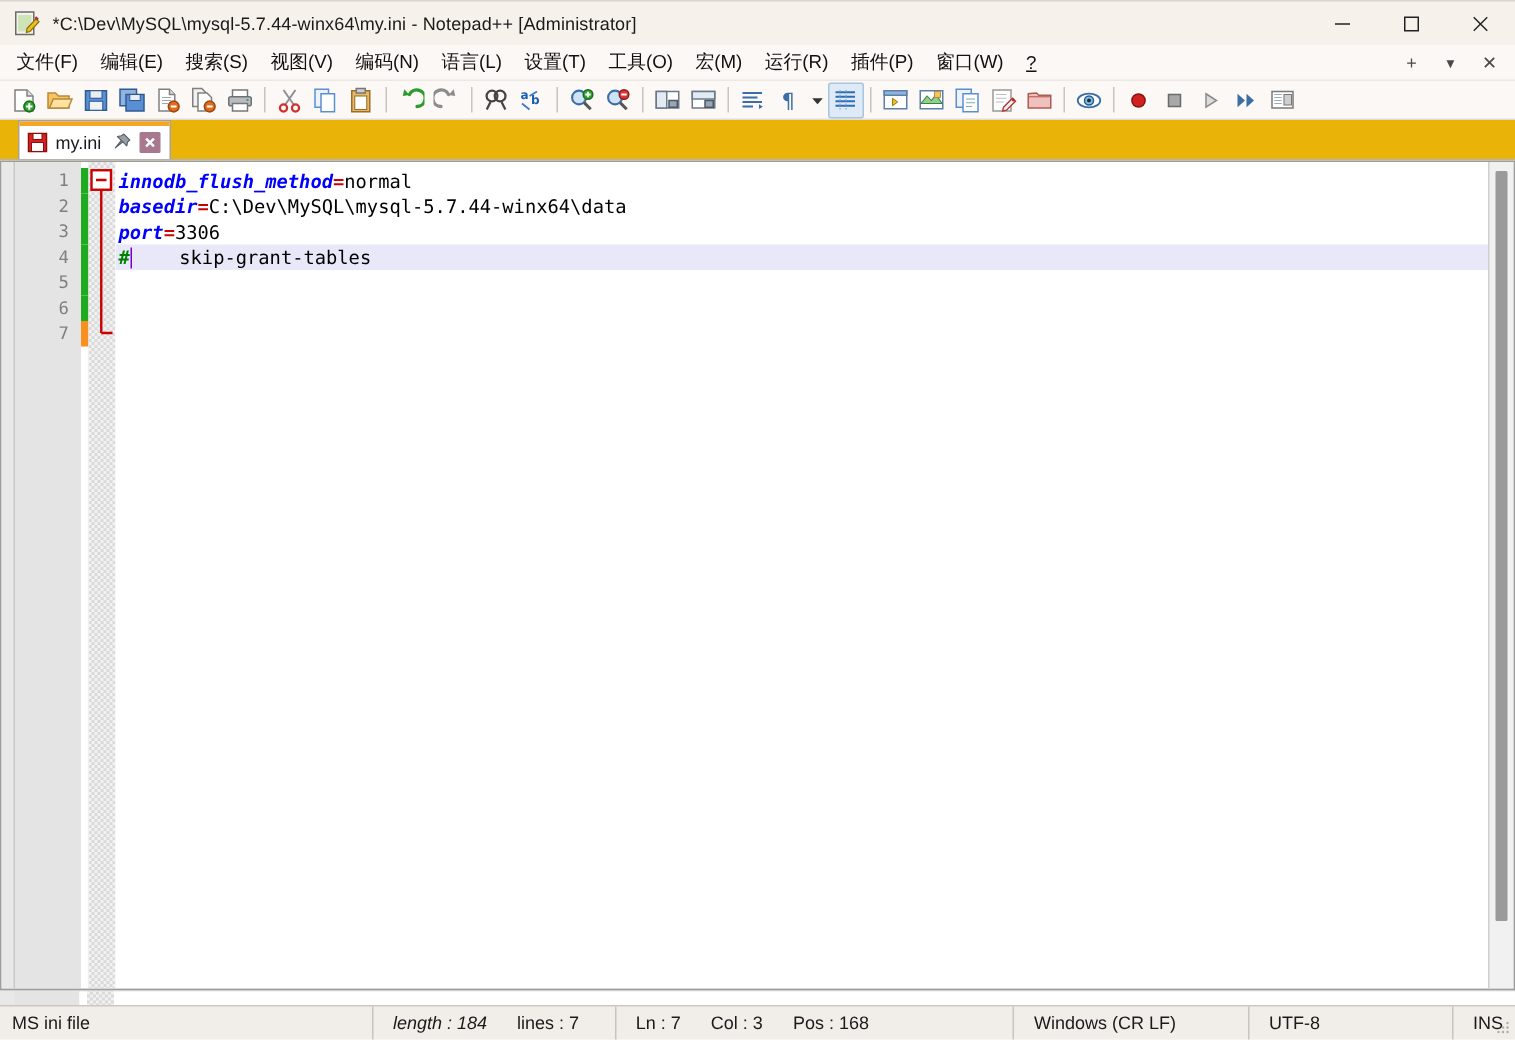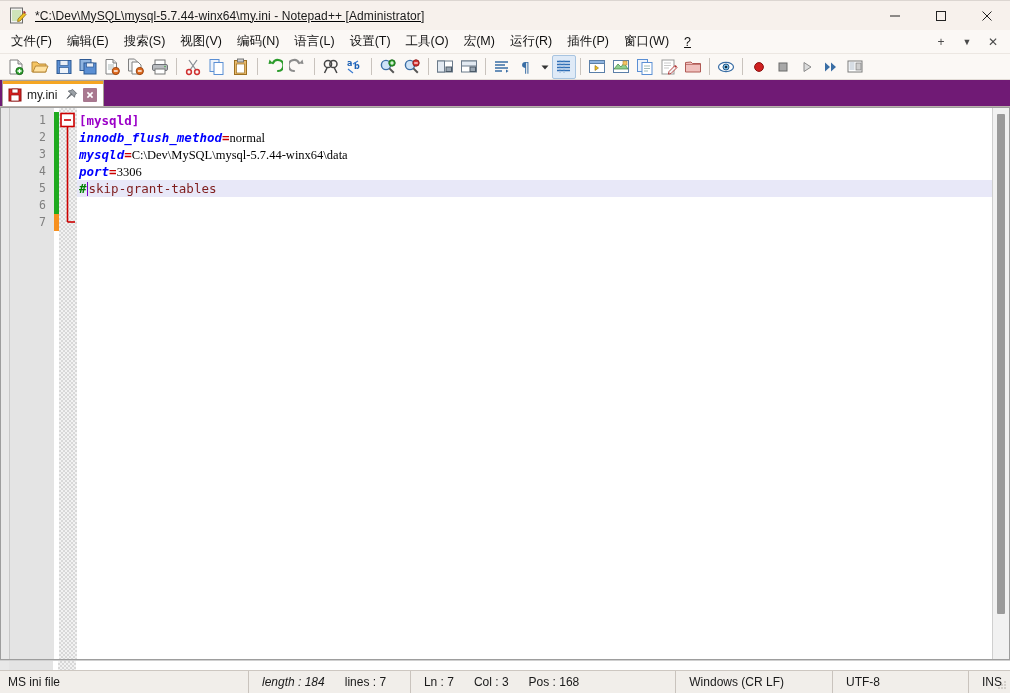--- a/index.html
+++ b/index.html
@@ -20,21 +20,20 @@
     flex-direction: column;
   }
 
   
   .titlebar {
     height: 30px; flex: 0 0 30px;
     display: flex; align-items: center;
     background: #f7f1ec;
     border-top: 1px solid #dcd6d1;
     position: relative;
-    text-decoration: underline;
   }
   .title-icon {
     width: 18px; height: 18px;
     margin-left: 9px; margin-right: 8px;
     flex: 0 0 18px;
     position: relative;
   }
   .title-text {
     font-size: 12px; color: #1a1a1a;
     white-space: nowrap;
@@ -83,24 +82,24 @@
     border-bottom: 1px solid #e2dcd6;
   }
   .tb { width: 24px; height: 24px; display:flex; align-items:center; justify-content:center; position: relative; }
   .tb svg { display:block; }
   .tb.sel { background: #dfeaf7; border: 1px solid #a8c4e0; border-radius: 2px; }
   .tb-sep { width: 1px; height: 17px; background: #c9c3bd; margin: 0 4px; }
 
   
   .tabbar {
     height: 27px; flex: 0 0 27px;
-    background: #701a75;
+    background: #eab308;
     display: flex; align-items: flex-end;
     border-bottom: 1px solid #b9b2ab;
-    padding-left: 2px;
+    padding-left: 12px;
   }
   .tab {
     height: 26px;
     background: #ffffff;
     border: 1px solid #a8a199;
     border-bottom: none;
     display: flex; align-items: center;
     padding: 0 6px 0 5px;
     position: relative;
     margin-top: 1px;
@@ -170,23 +169,23 @@
     font-family: "DejaVu Sans Mono", monospace;
     font-size: 12.5px;
     white-space: pre;
     padding-left: 2px;
     color: #000;
   }
   .cl.active { background: #e8e8f8; }
   .k-section { color: #9b00c8; font-weight: bold; }
   .k-key { color: #0000ff; font-style: italic; font-weight: bold; }
   .k-eq  { color: #cc0000; font-weight: bold; }
-  .k-val { color: #000000; font-family: Liberation Serif, serif; }
+  .k-val { color: #000000; }
   .k-hash { color: #008000; font-weight: bold; }
-  .k-comment { color: #7f1d1d; }
+  .k-comment { color: #000000; margin-left: 31px; }
   .caret {
     display: inline-block;
     width: 0; border-left: 1.5px solid #7a00cc;
     height: 14px; vertical-align: -3px;
     margin: 0 1px 0 0;
   }
 
   
   .vscroll {
     width: 17px; flex: 0 0 17px;
@@ -593,23 +592,22 @@
     <div class="fold-margin">
       <svg class="fold-svg" width="18" height="130" viewBox="0 0 18 130">
         <rect x="2" y="1.5" width="13" height="13" fill="#ffffff" stroke="#cc0000" stroke-width="1.6"></rect>
         <line x1="5" y1="8" x2="12" y2="8" stroke="#cc0000" stroke-width="1.6"></line>
         <line x1="8.5" y1="15" x2="8.5" y2="110" stroke="#cc0000" stroke-width="1.6"></line>
         <line x1="8.5" y1="110" x2="16" y2="110" stroke="#cc0000" stroke-width="1.6"></line>
       </svg>
     </div>
 
     <div class="code-area">
-      <div class="cl"><span class="k-section">[mysqld]</span></div>
       <div class="cl"><span class="k-key">innodb_flush_method</span><span class="k-eq">=</span><span class="k-val">normal</span></div>
-      <div class="cl"><span class="k-key">mysqld</span><span class="k-eq">=</span><span class="k-val">C:\Dev\MySQL\mysql-5.7.44-winx64\data</span></div>
+      <div class="cl"><span class="k-key">basedir</span><span class="k-eq">=</span><span class="k-val">C:\Dev\MySQL\mysql-5.7.44-winx64\data</span></div>
       <div class="cl"><span class="k-key">port</span><span class="k-eq">=</span><span class="k-val">3306</span></div>
       <div class="cl active"><span class="k-hash">#</span><span class="caret"></span><span class="k-comment">skip-grant-tables</span></div>
     </div>
 
     <div class="vscroll">
       <div class="vthumb"></div>
     </div>
   </div>
 
   <div class="hscroll">

